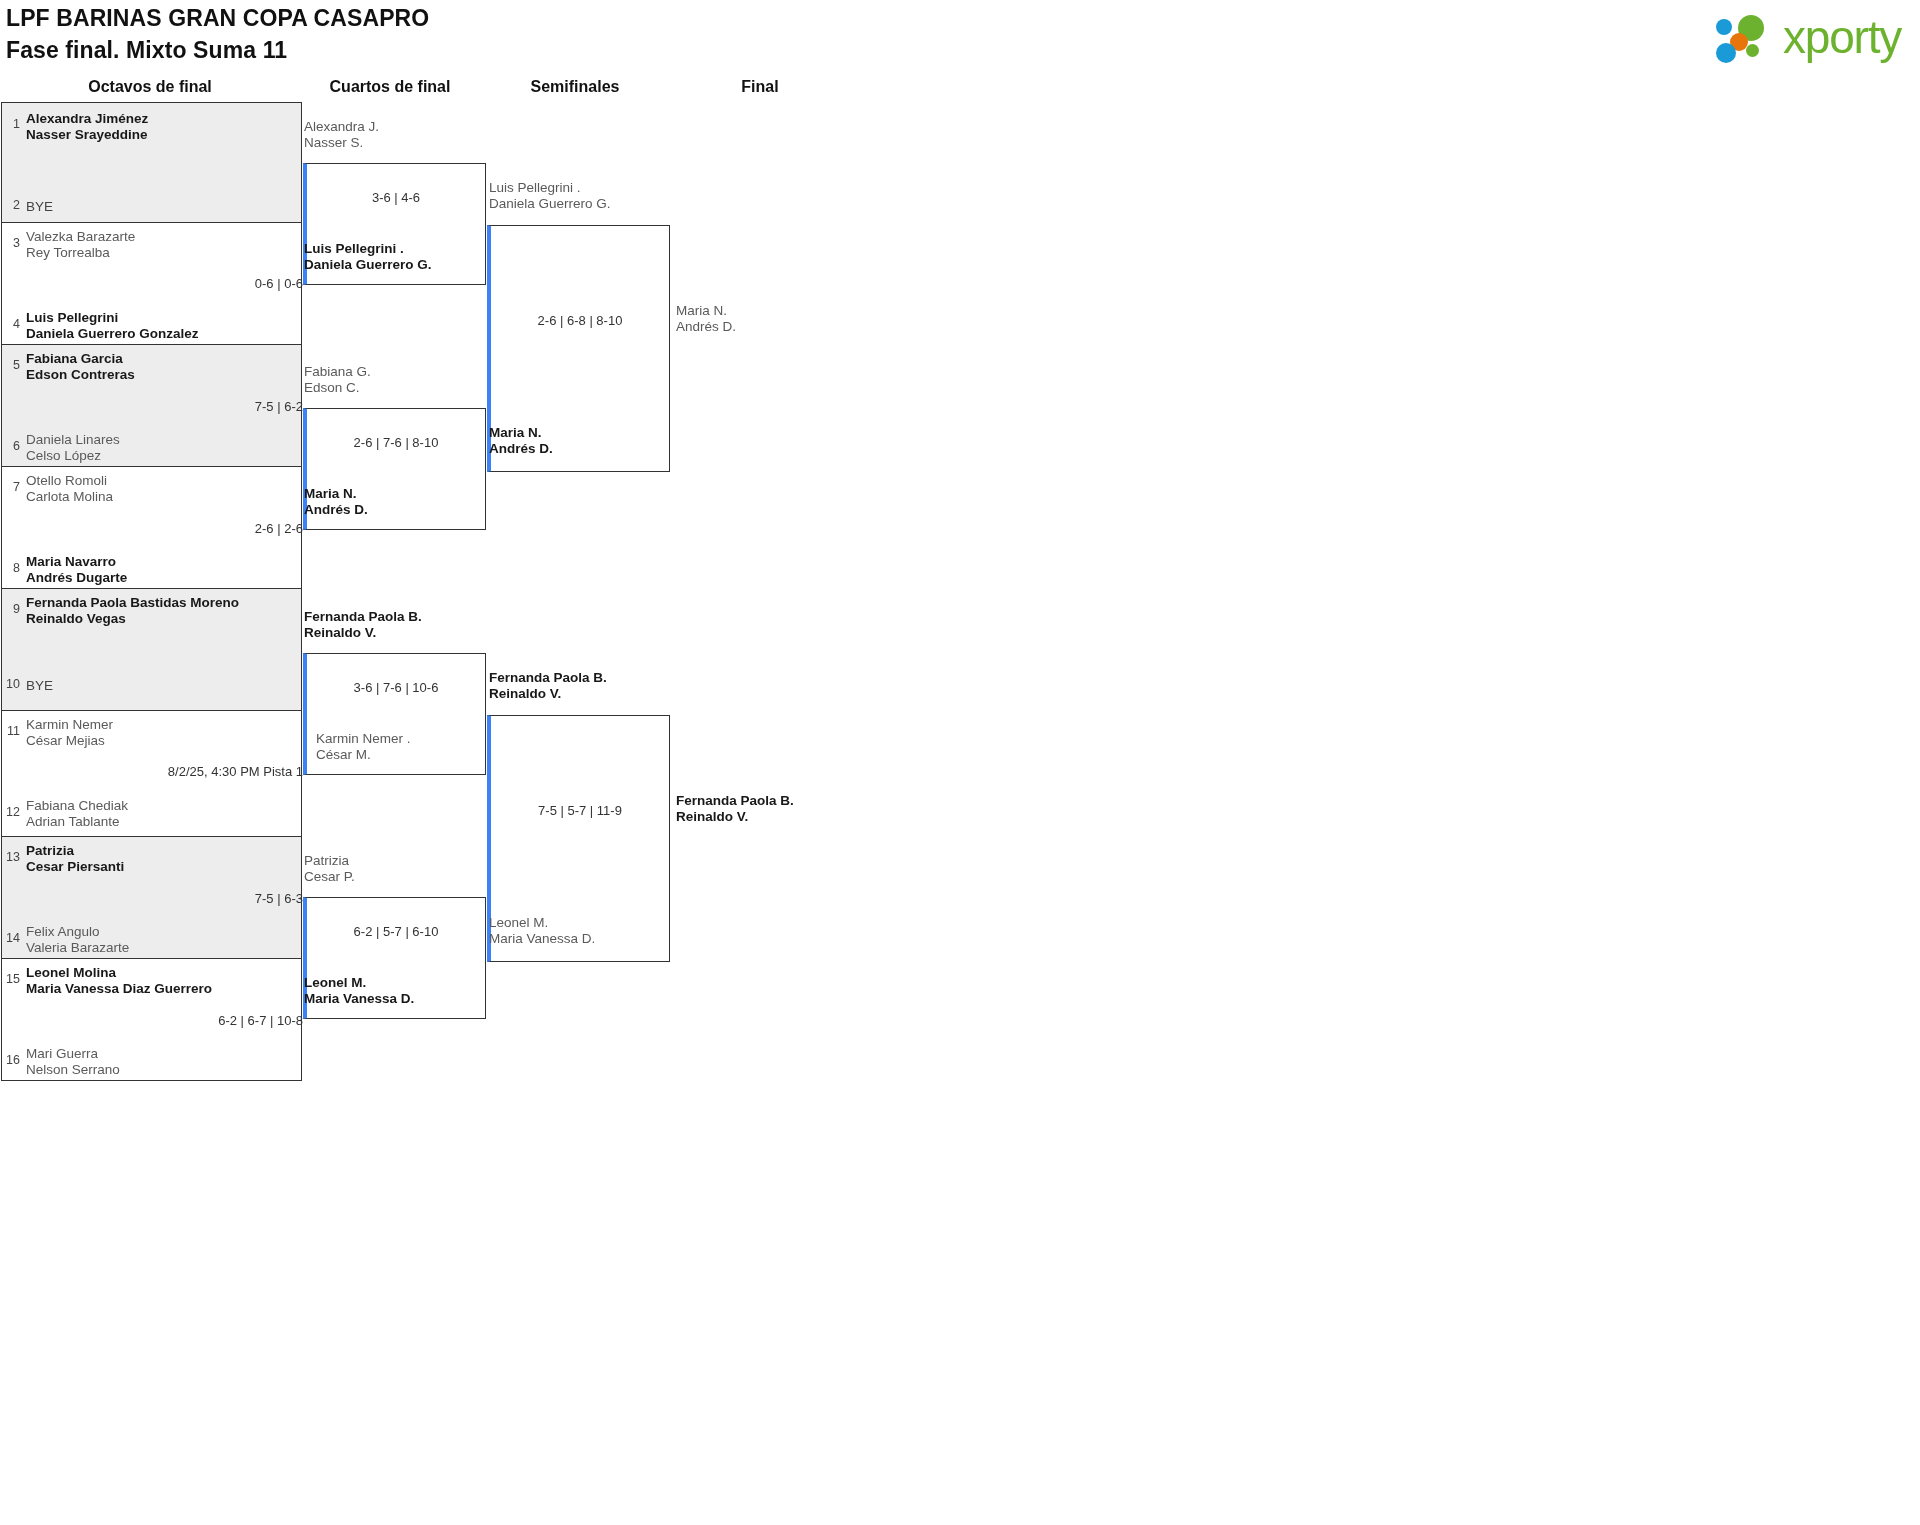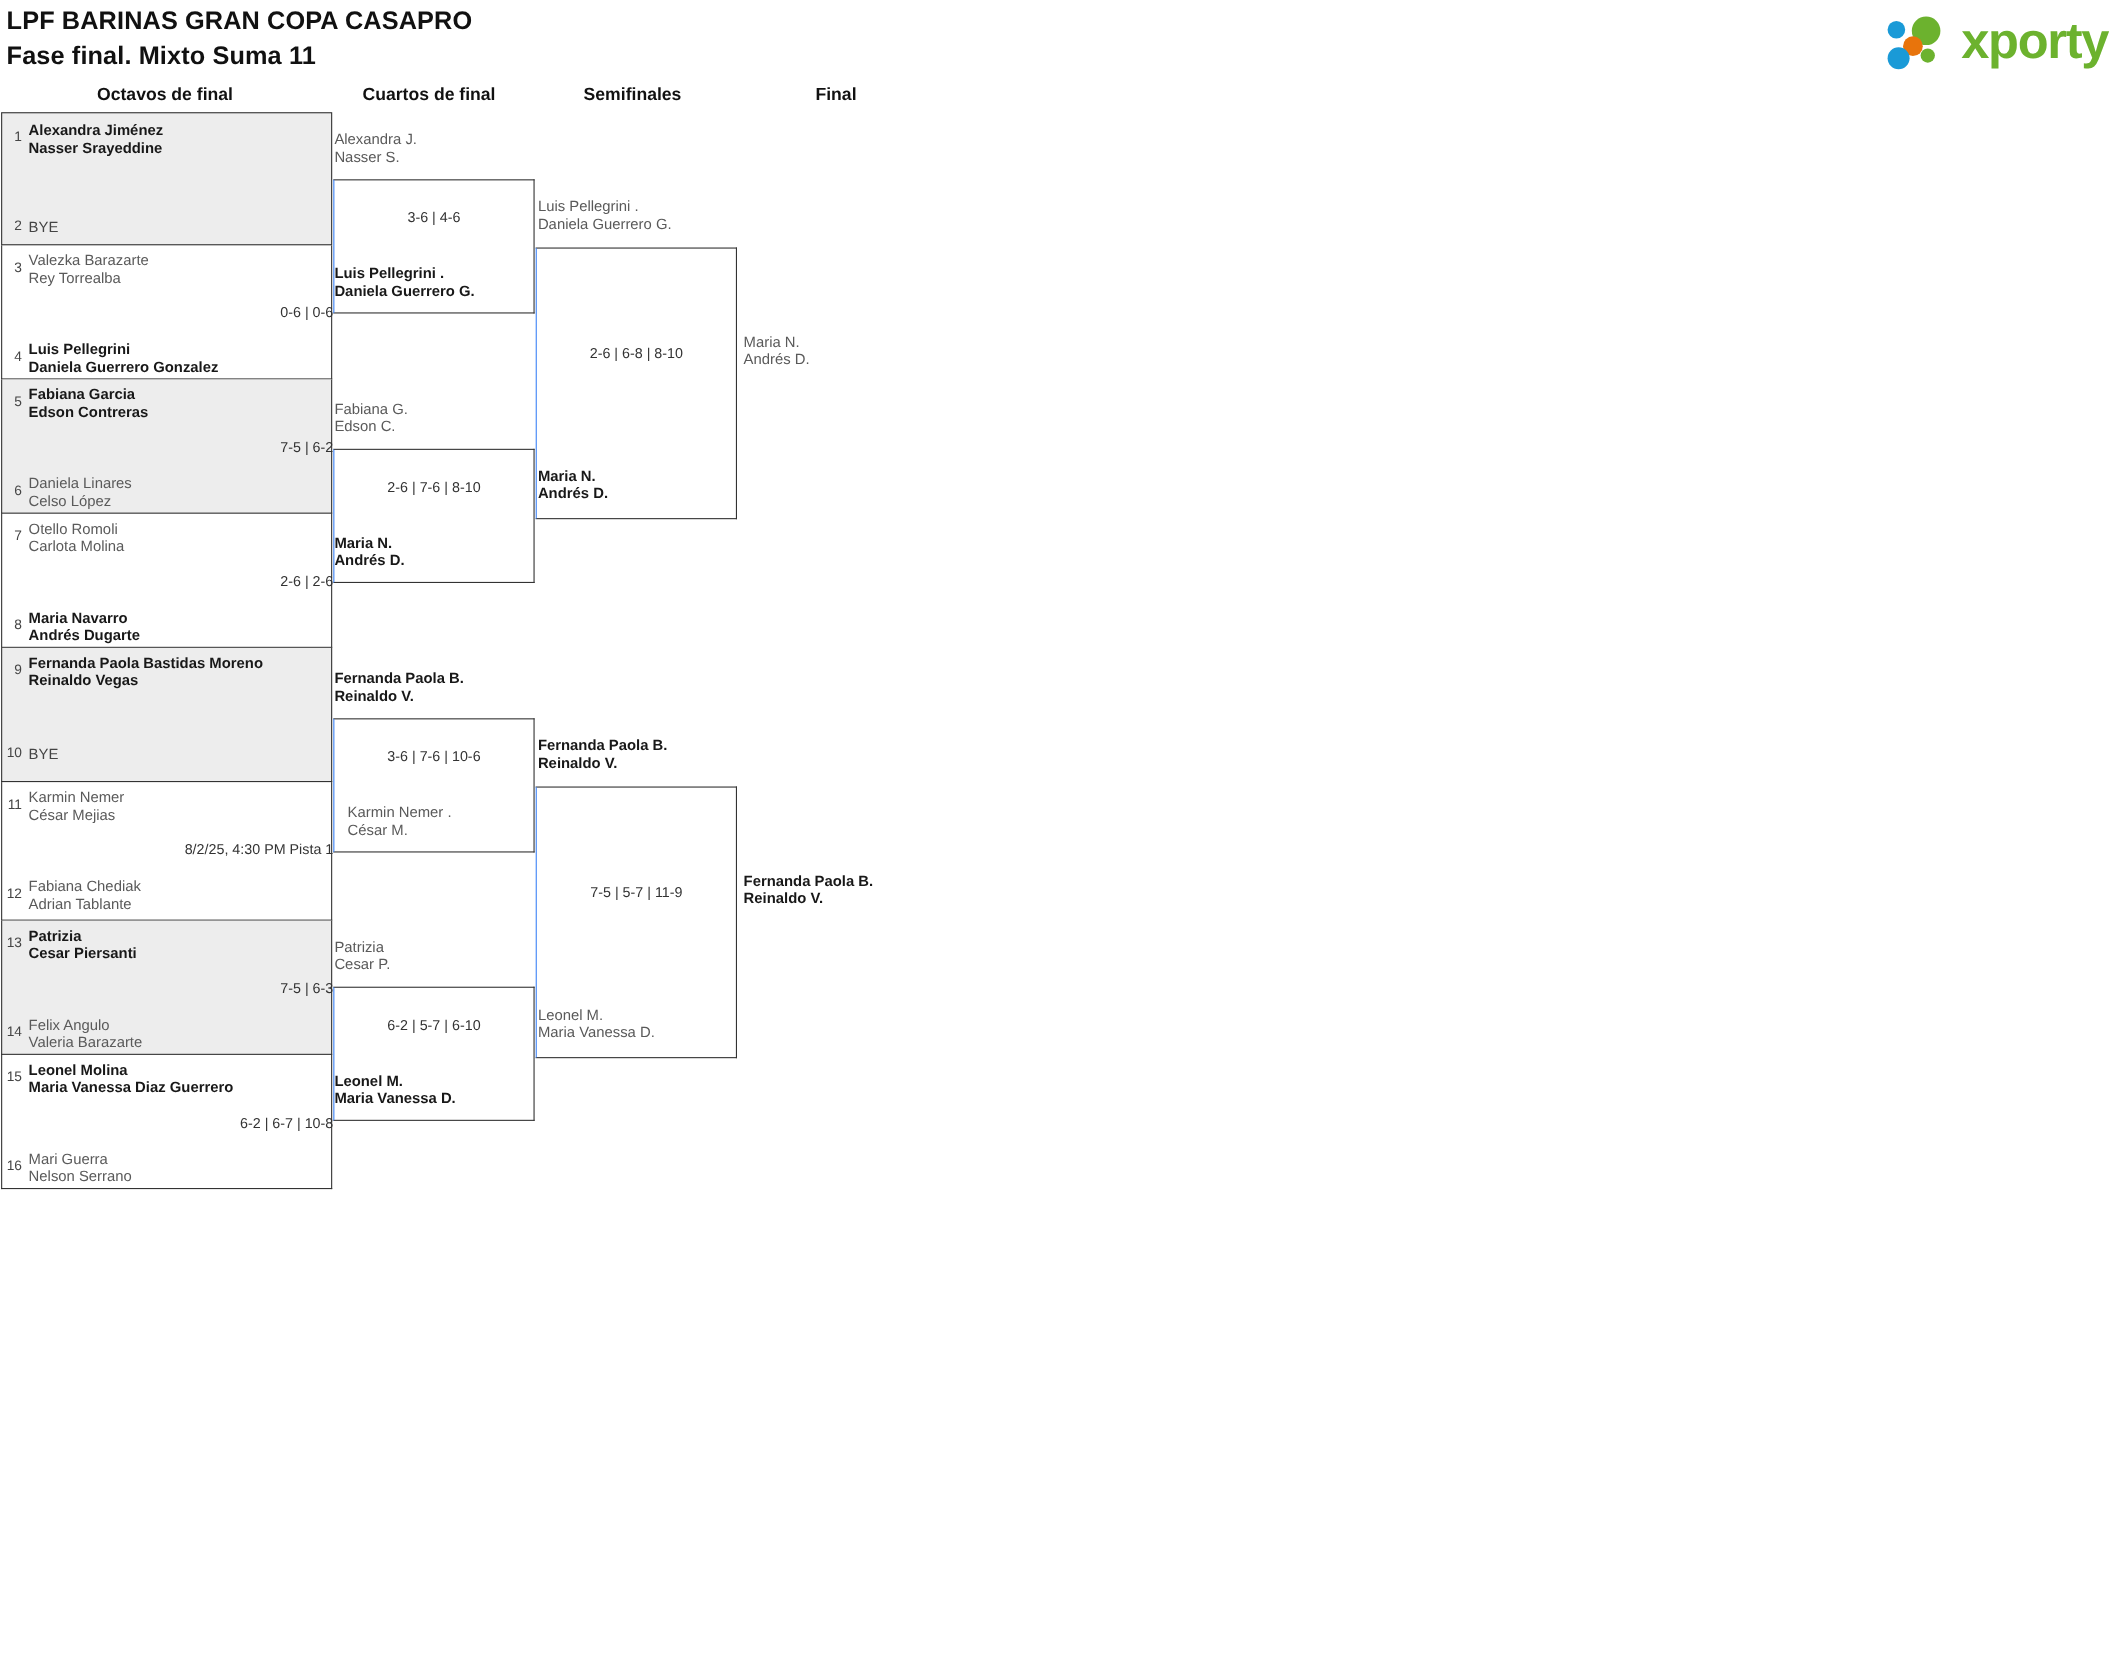--- a/index.html
+++ b/index.html
@@ -20,21 +20,21 @@
     font-size: 23px; font-weight: bold; letter-spacing: 0.1px;
     line-height: 32px; color: #111; white-space: nowrap;
   }
 
   
   .logo { position: absolute; left: 1716px; top: 7px; width: 196px; height: 62px; }
   .logo .dots { position: absolute; left: 0; top: 8px; width: 62px; height: 50px; }
   .logo .dot { position: absolute; border-radius: 50%; }
   .logo .wm {
     position: absolute; left: 67px; top: 2px;
-    font-size: 46px; font-weight: bold; letter-spacing: -1.2px;
+    font-size: 46px; font-weight: normal; letter-spacing: -1.2px;
     line-height: 56px; color: #6cb22e;
   }
 
   
   .round-hd {
     position: absolute; font-size: 16px; font-weight: bold;
     color: #111; text-align: center; white-space: nowrap;
   }
 
   
@@ -62,21 +62,21 @@
   
   .win { color: #181818; font-weight: bold; }
   .lose { color: #5a5a5a; font-weight: normal; }
 
   
   .brbox {
     position: absolute;
     border: 1px solid #333;
     border-left: none;
   }
-  .brbox.lbord { border-left: 1px solid #3b82f6; }
+  .brbox.lbord { border-left: 4px solid #3b82f6; }
   .brbox .sc {
     position: absolute; left: 0; width: 100%; text-align: center;
     font-size: 13px; color: #333; white-space: nowrap;
   }
   .entrant {
     position: absolute; white-space: nowrap;
   }
   .entrant .nm { font-size: 13.5px; line-height: 15.5px; white-space: nowrap; }
 </style>
 </head>

